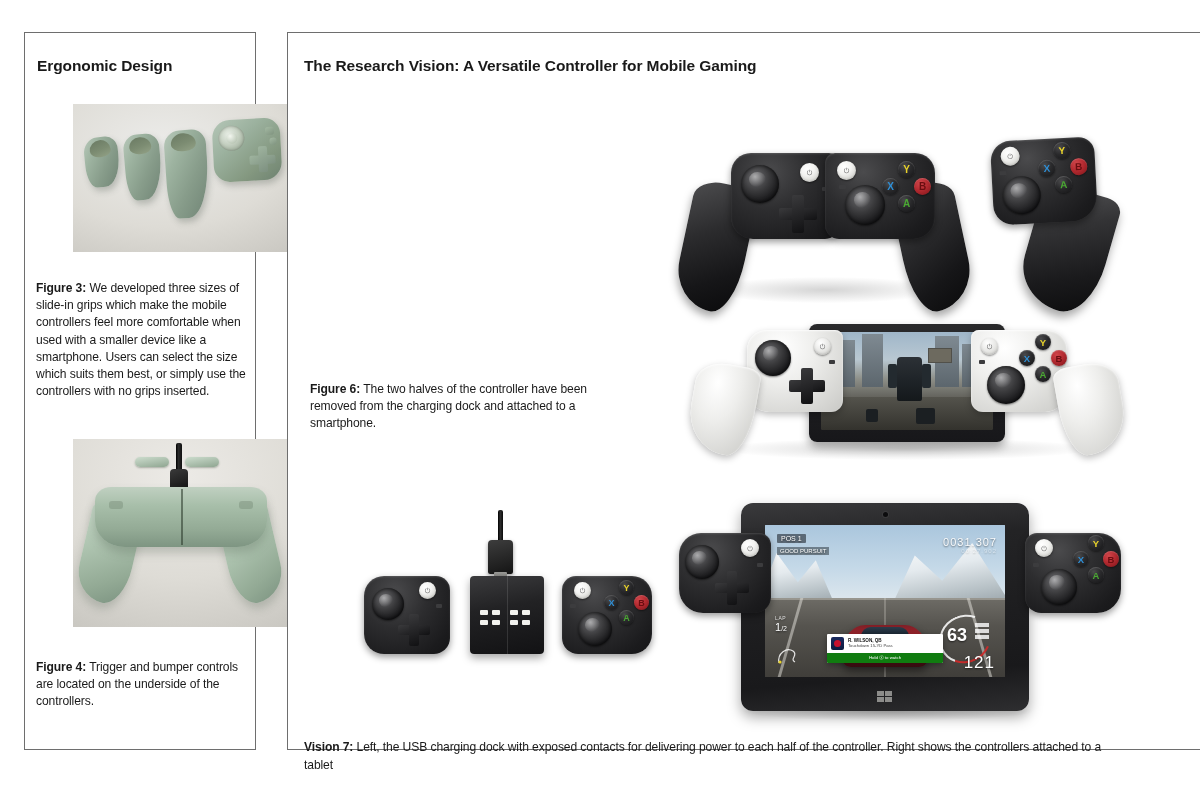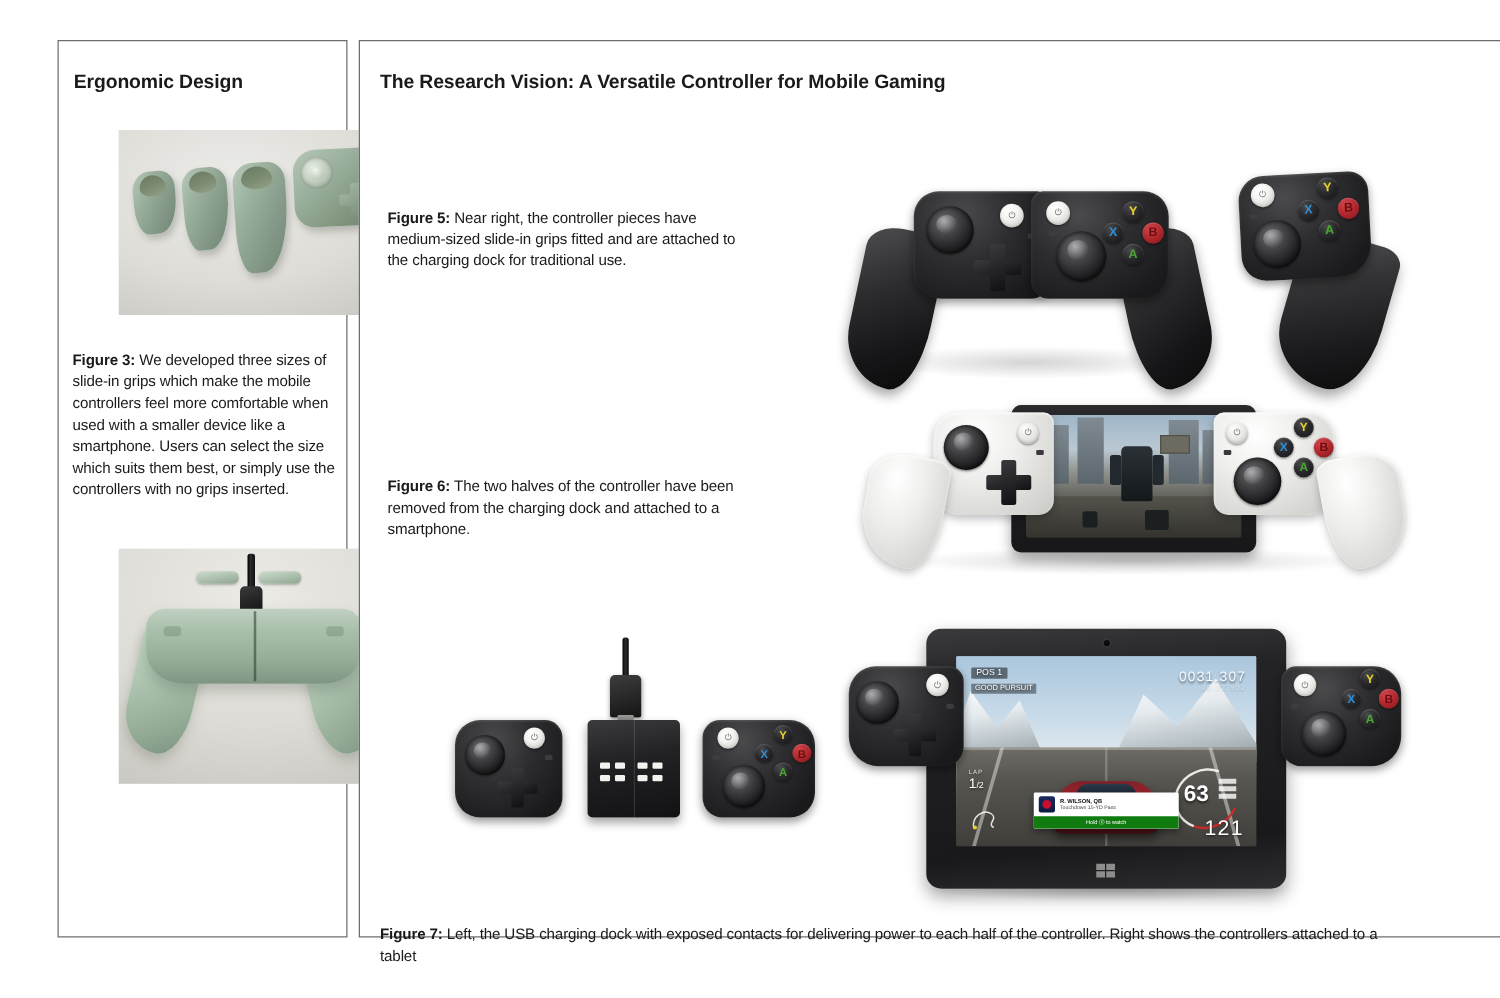--- a/index.html
+++ b/index.html
@@ -12,21 +12,21 @@
     -webkit-font-smoothing: antialiased;
   }
   .page { position: relative; width: 1200px; height: 798px; background:#fff; overflow:hidden; }
 
   
   .panel {
     position: absolute;
     border: 1px solid #6e6e6e;
     background: #ffffff;
   }
-  #left-panel  { left: 46px;  top: 32px; width: 232px; height: 718px; }
+  #left-panel  { left: 24px;  top: 32px; width: 232px; height: 718px; }
   #right-panel { left: 287px; top: 32px; width: 936px; height: 718px; }
 
   .panel-title {
     font-size: 15.5px;
     font-weight: bold;
     color: #1a1a1a;
     letter-spacing: -0.1px;
   }
   #left-panel .panel-title  { position:absolute; left:12px; top:11px; }
   #right-panel .panel-title { position:absolute; left:16px; top:11px; }
@@ -431,27 +431,29 @@
       <div class="handle" id="handle-l"></div>
       <div class="handle" id="handle-r"></div>
       <div id="ctrl-body">
         <div class="trigpad" style="left:14px;"></div>
         <div class="trigpad" style="right:14px;"></div>
       </div>
       <div class="bumper" id="bump-l"></div>
       <div class="bumper" id="bump-r"></div>
     </figure>
 
+    <figcaption class="caption" id="cap-fig4">
+      <p><b>Figure 4:</b><span> Trigger and bumper controls are located on the underside of the controllers.</span></p>
+    </figcaption>
   </section>
 
   <section class="panel" id="right-panel">
     <h2 class="panel-title">The Research Vision: A Versatile Controller for Mobile Gaming</h2>
 
     <figcaption class="caption" id="cap-fig5">
-      <p><b>Figure 5:</b><span> Near right, the controller pieces have medium-sized slide-in grips fitted and are attached to the charging dock for traditional use.</span></p>
     </figcaption>
 
     <figure class="render" id="fig5a">
       <div class="shadow-ell" style="left:34px;top:142px;width:232px;height:26px;"></div>
       <div class="grip-wing" id="w-l"></div>
       <div class="grip-wing" id="w-r"></div>
 
       <div class="face" style="left:56px;top:18px;width:108px;height:86px;border-radius:20px 10px 14px 22px;">
         <div class="stick3d" style="left:10px;top:12px;width:38px;height:38px;"></div>
         <div class="dpad3d" style="left:48px;top:42px;width:38px;height:38px;">
@@ -685,17 +687,17 @@
         <div class="abxy" style="left:48px;top:2px;width:46px;height:54px;">
           <div class="btn" style="left:15px;top:0;width:16px;height:16px;font-size:9.5px;color:#e8d22a;">Y</div>
           <div class="btn" style="left:0;top:16px;width:16px;height:16px;font-size:9.5px;color:#2f8fd6;">X</div>
           <div class="btn redfill" style="left:30px;top:16px;width:16px;height:16px;font-size:9.5px;color:#6a0d10;">B</div>
           <div class="btn" style="left:15px;top:32px;width:16px;height:16px;font-size:9.5px;color:#4aa832;">A</div>
         </div>
       </div>
     </figure>
 
     <figcaption class="caption" id="cap-fig7">
-      <p><b>Figure 7:</b><span> Left, the USB charging dock with exposed contacts for delivering power to each half of the controller. Right shows the controllers attached to a tablet</span></p>
+      <p><b>Vision 7:</b><span> Left, the USB charging dock with exposed contacts for delivering power to each half of the controller. Right shows the controllers attached to a tablet</span></p>
     </figcaption>
   </section>
 
 </div>
 
 </body></html>

